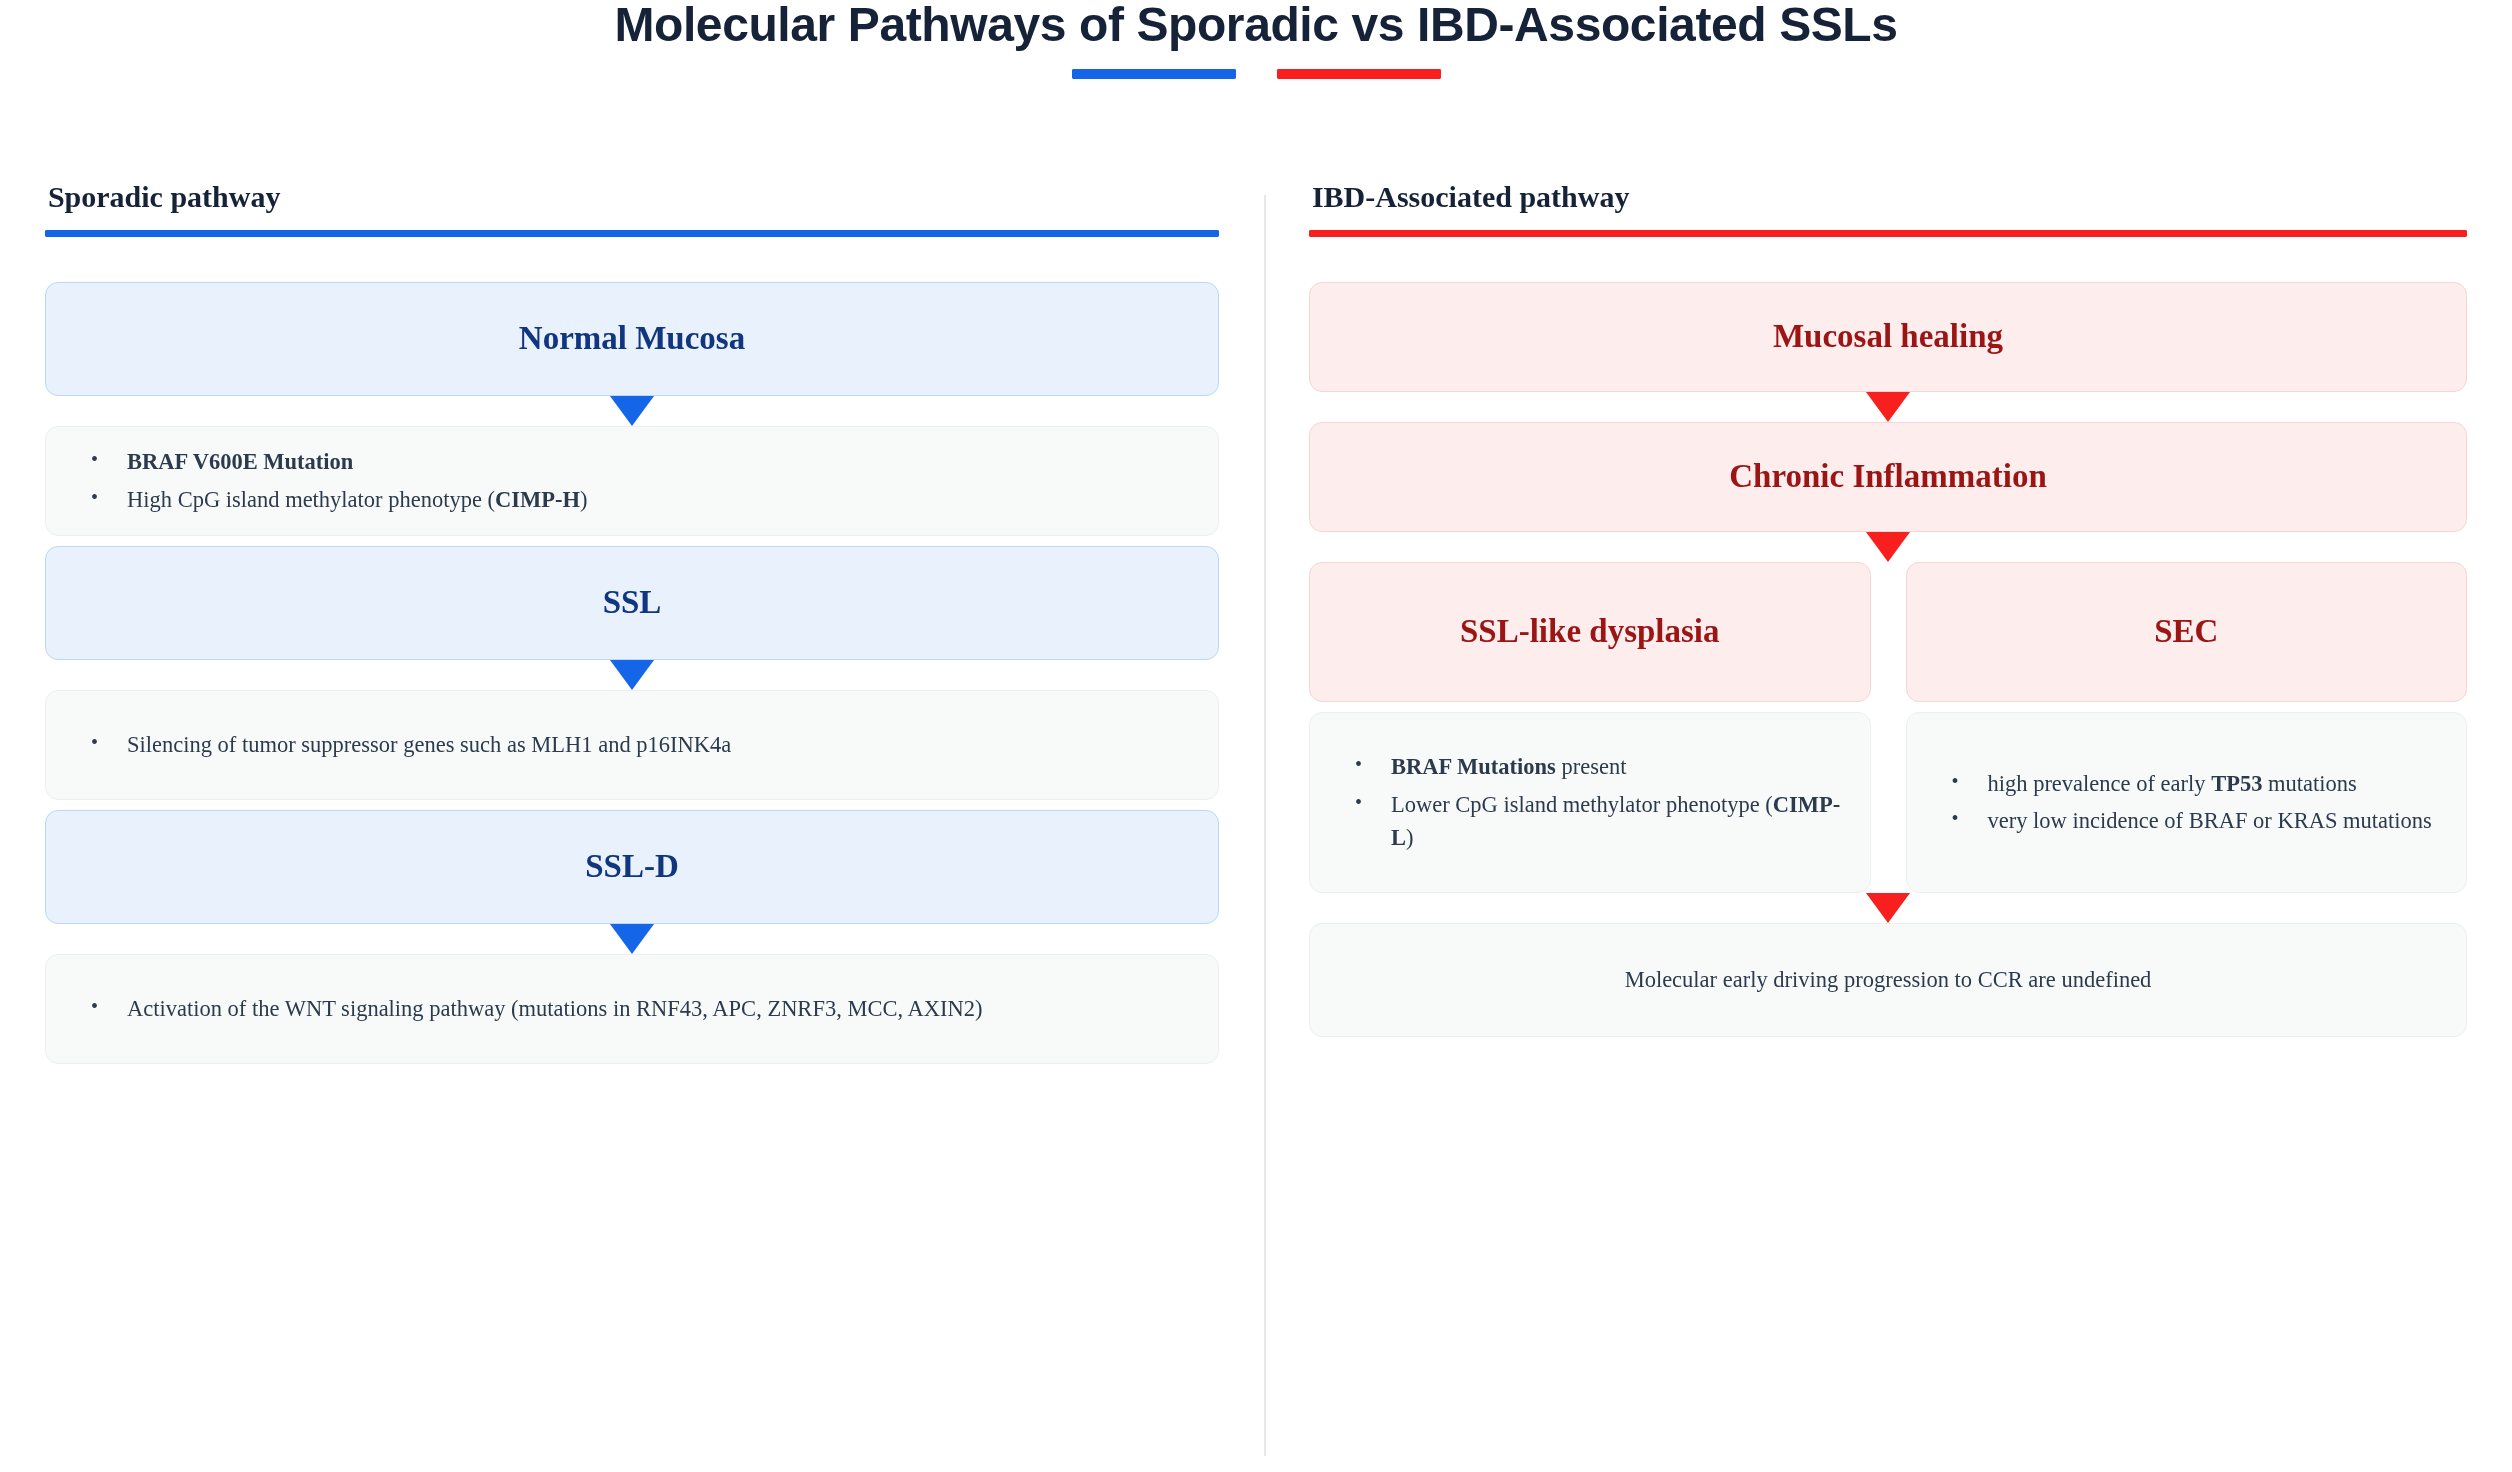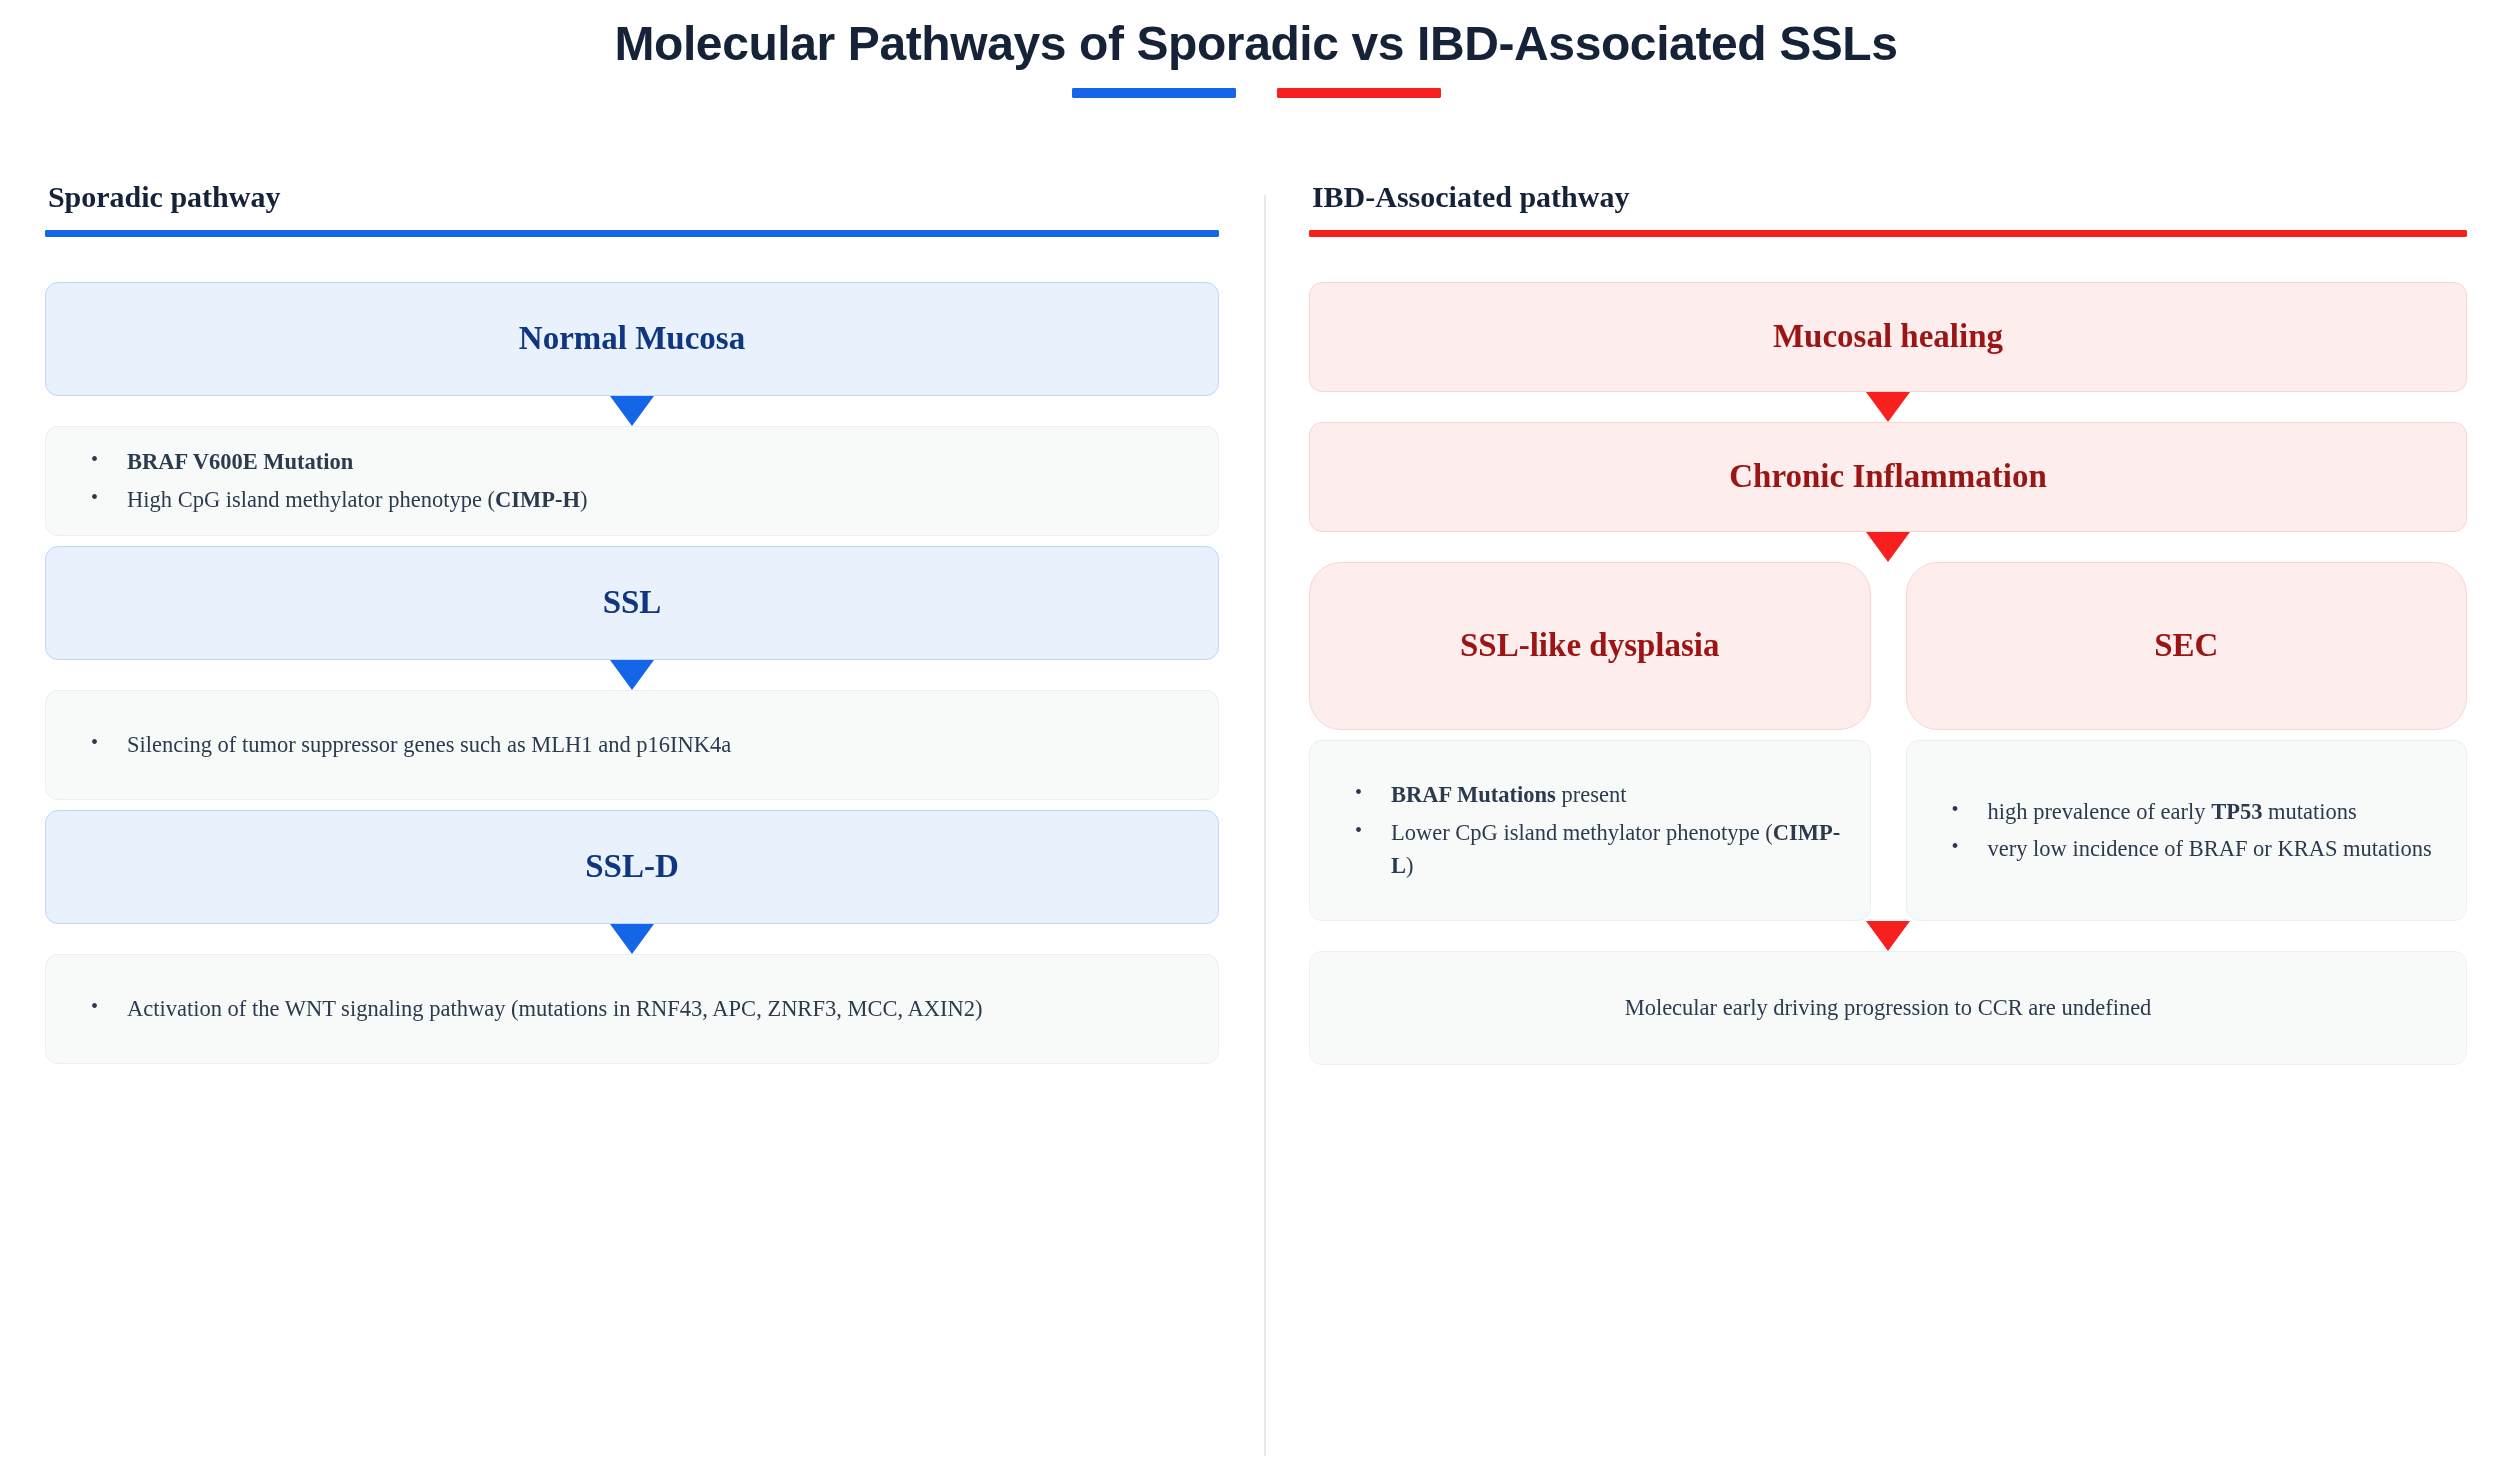--- a/index.html
+++ b/index.html
@@ -6,21 +6,21 @@
   html, body {
     width: 2512px; height: 1472px;
     background: #ffffff;
     font-family: "Liberation Sans", sans-serif;
     overflow: hidden;
   }
 
   .page { position: relative; width: 2512px; height: 1472px; }
 
   
-  .title-wrap { width: 100%; padding-top: 19px; text-align: center; }
+  .title-wrap { width: 100%; text-align: center; }
   .title {
     font-size: 48px; font-weight: bold; color: #152238;
     letter-spacing: -0.4px; line-height: 1.05;
   }
   .title-bars {
     margin-top: 19px; display: flex; justify-content: center; gap: 41px;
   }
   .bar { width: 164px; height: 10px; border-radius: 1.4px; }
   .bar-blue { background: #1565e8; }
   .bar-red  { background: #f81f1f; }
@@ -109,21 +109,21 @@
   
   .l-gap-a { height: 10px; }
   .l-gap-b { height: 10px; }
   .d-h1 { height: 110px; }
   .d-h2 { height: 110px; }
   .d-h3 { height: 110px; }
 
   
   .split-row { display: flex; gap: 35px; }
   .split-col { flex: 1 1 0; display: flex; flex-direction: column; }
-  .split-node { height: 168px; border-radius: 32px; }
+  .split-node { height: 140px; }
   .split-detail { height: 181px; }
   .split-spacer { height: 10px; }
 </style>
 </head>
 <body>
 
 <div class="page">
 
   <div class="title-wrap">
     <div class="title">Molecular Pathways of Sporadic vs IBD-Associated SSLs</div>

